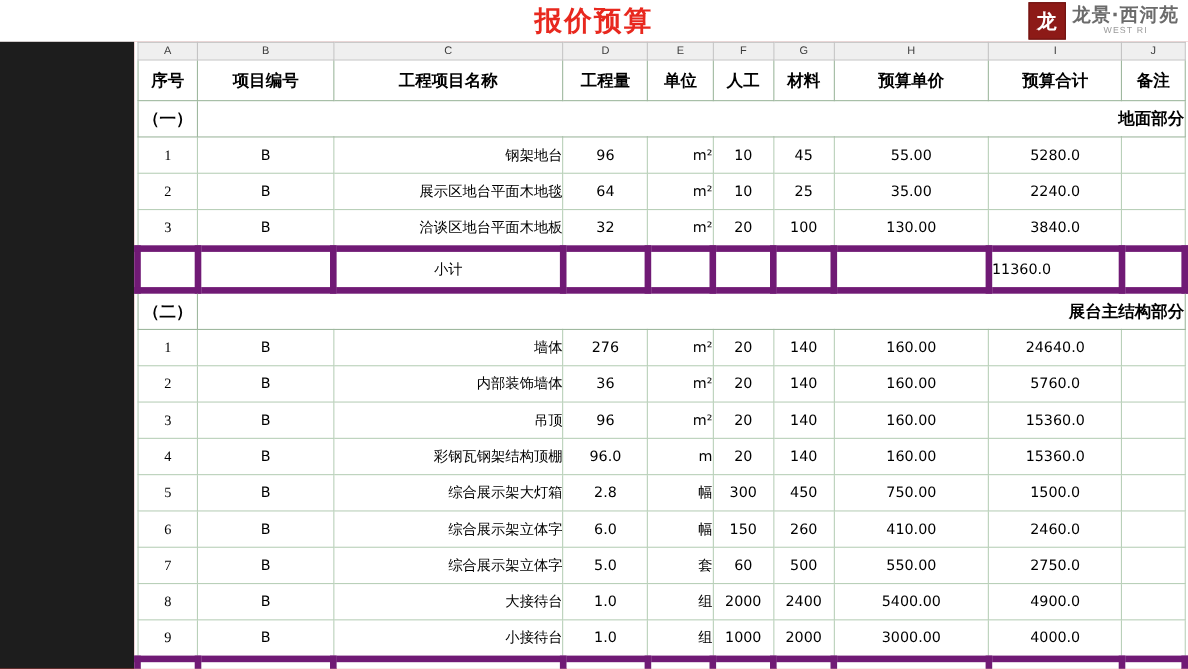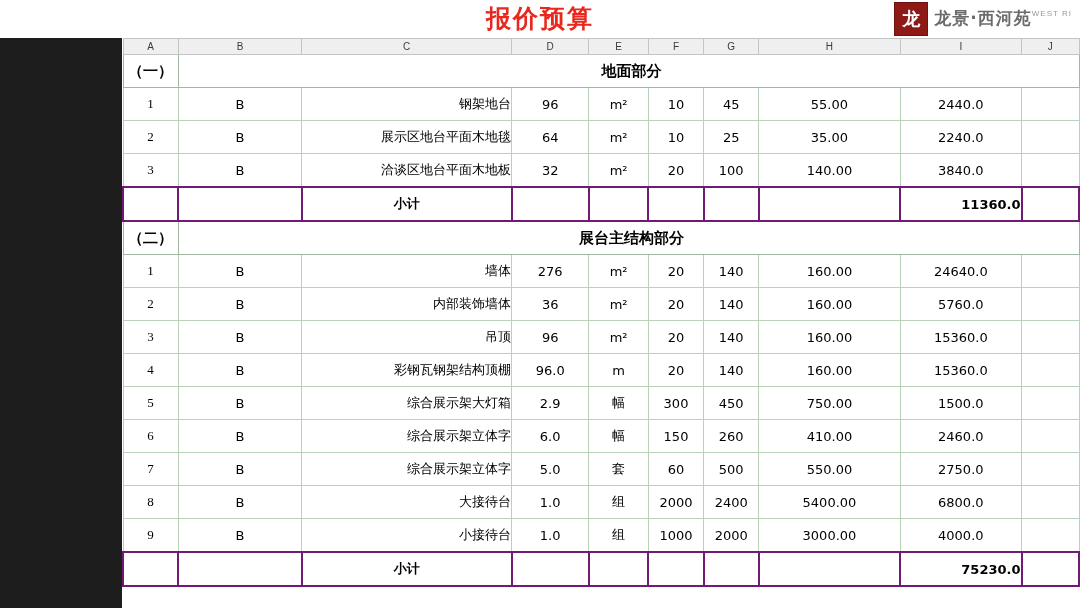--- a/index.html
+++ b/index.html
@@ -67,22 +67,23 @@
     font-size: 18px;
     font-weight: bold;
     display: flex;
     align-items: center;
     justify-content: center;
     font-family: "DejaVu Sans", sans-serif;
     border: 1px solid #6e1210;
   }
   .logo-text {
     display: flex;
-    flex-direction: row;
+    flex-direction: column;
     line-height: 1.05;
+    align-items: center;
   }
   .logo-cn {
     color: #6b6b6b;
     font-size: 17px;
     font-weight: bold;
     letter-spacing: 1px;
     font-family: "DejaVu Sans", sans-serif;
   }
   .logo-en {
     color: #9a9a9a;
@@ -133,43 +134,42 @@
     border: 1px solid #9fb89f;
   }
   
   tr.section td {
     height: 32px;
     font-size: 15px;
     font-weight: bold;
     border: 1px solid #9fb89f;
   }
   tr.section td.sec-num { text-align: center; }
-  tr.section td.sec-label { text-align: center; padding-left: 6px; }
+  tr.section td.sec-label { text-align: right; padding-left: 6px; }
   
   tr.data td {
     height: 32px;
     border: 1px solid #b9d0b9;
   }
   td.c { text-align: center; }
   td.name { text-align: right; padding-left: 10px; }
-  td.unit { font-size: 11px; text-align: center; }
+  td.unit { font-size: 11px; text-align: right; }
   
   tr.subtotal td {
     height: 32px;
-    border: 2px solid #701a75;
-    font-weight: bold;
+    border: 6px solid #701a75;
   }
   td.sub-label {
     text-align: center;
     color: #e8281e;
     font-weight: bold;
     font-size: 15px;
   }
   td.sub-value {
-    text-align: right;
+    text-align: left;
     color: #e8281e;
     font-weight: bold;
     font-size: 14px;
   }
   .sn { font-family: "Liberation Serif", serif; font-size: 14px; }
 </style>
 </head>
 <body>
 
 <div class="screen">
@@ -210,36 +210,48 @@
           <td>C</td>
           <td>D</td>
           <td>E</td>
           <td>F</td>
           <td>G</td>
           <td>H</td>
           <td>I</td>
           <td>J</td>
         </tr>
 
+        <tr class="hdr">
+          <td>序号</td>
+          <td>项目编号</td>
+          <td>工程项目名称</td>
+          <td>工程量</td>
+          <td>单位</td>
+          <td>人工</td>
+          <td>材料</td>
+          <td>预算单价</td>
+          <td>预算合计</td>
+          <td>备注</td>
+        </tr>
 
         <tr class="section">
           <td class="sec-num">（一）</td>
           <td class="sec-label" colspan="9">地面部分</td>
         </tr>
 
         <tr class="data">
           <td class="c sn">1</td>
           <td class="c">B</td>
           <td class="name">钢架地台</td>
           <td class="c">96</td>
           <td class="unit">m²</td>
           <td class="c">10</td>
           <td class="c">45</td>
           <td class="c">55.00</td>
-          <td class="c">2440.0</td>
+          <td class="c">5280.0</td>
           <td class="c"></td>
         </tr>
         <tr class="data">
           <td class="c sn">2</td>
           <td class="c">B</td>
           <td class="name">展示区地台平面木地毯</td>
           <td class="c">64</td>
           <td class="unit">m²</td>
           <td class="c">10</td>
           <td class="c">25</td>
@@ -248,21 +260,21 @@
           <td class="c"></td>
         </tr>
         <tr class="data">
           <td class="c sn">3</td>
           <td class="c">B</td>
           <td class="name">洽谈区地台平面木地板</td>
           <td class="c">32</td>
           <td class="unit">m²</td>
           <td class="c">20</td>
           <td class="c">100</td>
-          <td class="c">140.00</td>
+          <td class="c">130.00</td>
           <td class="c">3840.0</td>
           <td class="c"></td>
         </tr>
 
         <tr class="subtotal">
           <td></td>
           <td></td>
           <td class="sub-label">小计</td>
           <td></td>
           <td></td>
@@ -323,21 +335,21 @@
           <td class="c">20</td>
           <td class="c">140</td>
           <td class="c">160.00</td>
           <td class="c">15360.0</td>
           <td class="c"></td>
         </tr>
         <tr class="data">
           <td class="c sn">5</td>
           <td class="c">B</td>
           <td class="name">综合展示架大灯箱</td>
-          <td class="c">2.9</td>
+          <td class="c">2.8</td>
           <td class="unit">幅</td>
           <td class="c">300</td>
           <td class="c">450</td>
           <td class="c">750.00</td>
           <td class="c">1500.0</td>
           <td class="c"></td>
         </tr>
         <tr class="data">
           <td class="c sn">6</td>
           <td class="c">B</td>
@@ -364,21 +376,21 @@
         </tr>
         <tr class="data">
           <td class="c sn">8</td>
           <td class="c">B</td>
           <td class="name">大接待台</td>
           <td class="c">1.0</td>
           <td class="unit">组</td>
           <td class="c">2000</td>
           <td class="c">2400</td>
           <td class="c">5400.00</td>
-          <td class="c">6800.0</td>
+          <td class="c">4900.0</td>
           <td class="c"></td>
         </tr>
         <tr class="data">
           <td class="c sn">9</td>
           <td class="c">B</td>
           <td class="name">小接待台</td>
           <td class="c">1.0</td>
           <td class="unit">组</td>
           <td class="c">1000</td>
           <td class="c">2000</td>

